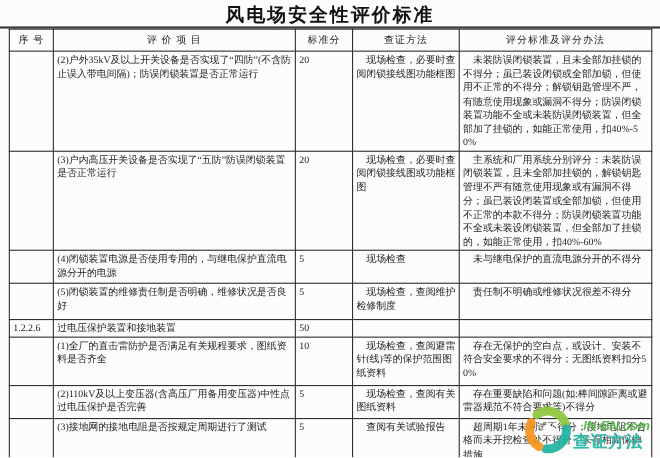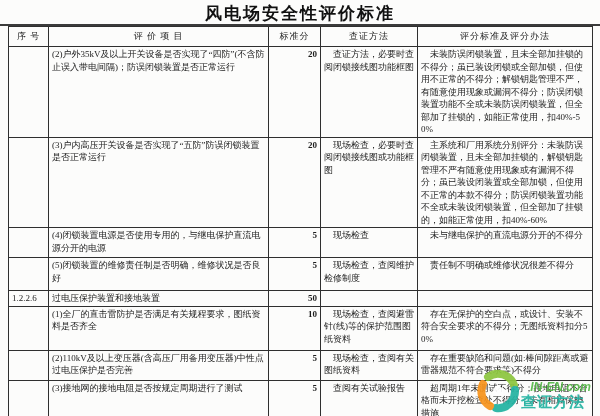--- a/index.html
+++ b/index.html
@@ -18,21 +18,21 @@
     border-collapse:collapse;table-layout:fixed;
     font-size:9px;line-height:12.5px;word-break:break-all;
   }
   table.eval th,table.eval td{
     border:1px solid #2f2f2f;padding:1px 3px;vertical-align:top;overflow:hidden;
   }
   table.eval th{
     font-weight:normal;text-align:center;vertical-align:middle;letter-spacing:1px;color:#222;
   }
   td.serial{padding-left:2px;}
-  td.score{text-align:right;vertical-align:middle;font-weight:bold;}
+  td.score{text-align:left;vertical-align:middle;}
   td.method,td.criteria{text-indent:9px;}
   td.item.category{vertical-align:middle;}
   .page-footer{
     position:absolute;top:396px;left:0;width:584px;text-align:right;
     font-size:7.5px;font-weight:bold;color:#333;letter-spacing:1px;
   }
   .watermark{position:absolute;right:0;bottom:0;width:126px;height:52px;opacity:.93;}
   .wm-logo{position:absolute;left:0;bottom:1px;width:48px;height:48px;}
   .wm-text{position:absolute;left:47px;bottom:5px;width:79px;}
   .wm-site{
@@ -67,21 +67,21 @@
       <th>序 号</th>
       <th>评 价 项 目</th>
       <th>标准分</th>
       <th>查证方法</th>
       <th>评分标准及评分办法</th>
     </tr>
     <tr style="height:82px">
       <td class="serial"></td>
       <td class="item">(2)户外35kV及以上开关设备是否实现了“四防”(不含防止误入带电间隔)；防误闭锁装置是否正常运行</td>
       <td class="score">20</td>
-      <td class="method">查证方法，必要时查阅闭锁接线图功能框图</td>
+      <td class="method">现场检查，必要时查阅闭锁接线图功能框图</td>
       <td class="criteria">未装防误闭锁装置，且未全部加挂锁的不得分；虽已装设闭锁或全部加锁，但使用不正常的不得分；解锁钥匙管理不严，有随意使用现象或漏洞不得分；防误闭锁装置功能不全或未装防误闭锁装置，但全部加了挂锁的，如能正常使用，扣40%-50%</td>
     </tr>
     <tr style="height:90px">
       <td class="serial"></td>
       <td class="item">(3)户内高压开关设备是否实现了“五防”防误闭锁装置是否正常运行</td>
       <td class="score">20</td>
       <td class="method">现场检查，必要时查阅闭锁接线图或功能框图</td>
       <td class="criteria">主系统和厂用系统分别评分：未装防误闭锁装置，且未全部加挂锁的，解锁钥匙管理不严有随意使用现象或有漏洞不得分；虽已装设闭装置或全部加锁，但使用不正常的本款不得分；防误闭锁装置功能不全或未装设闭锁装置，但全部加了挂锁的，如能正常使用，扣40%-60%</td>
     </tr>
     <tr style="height:30px">

